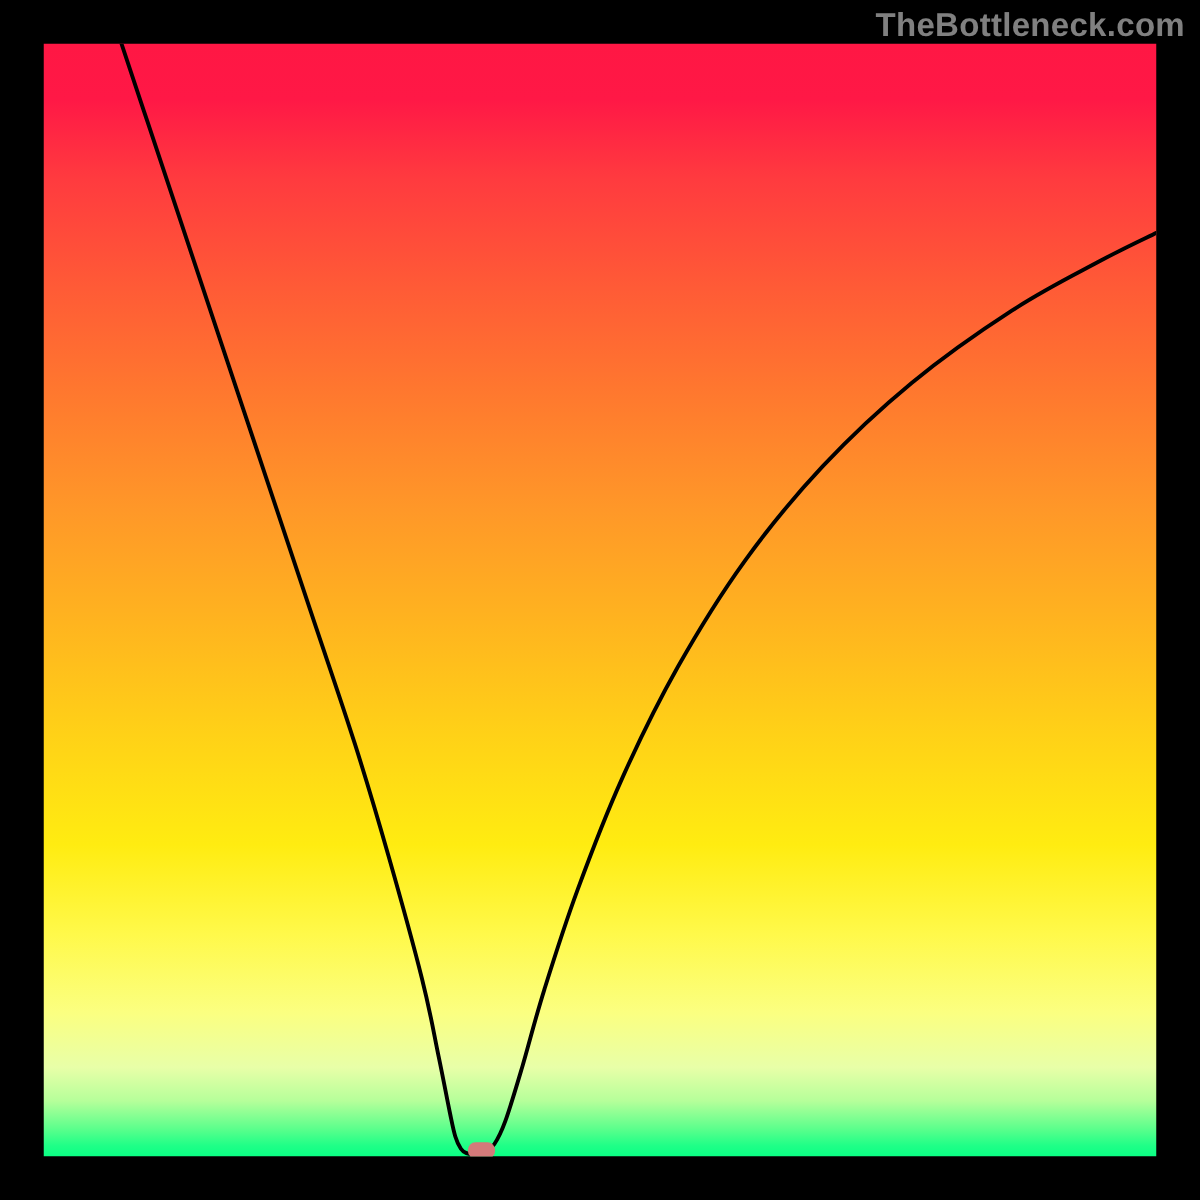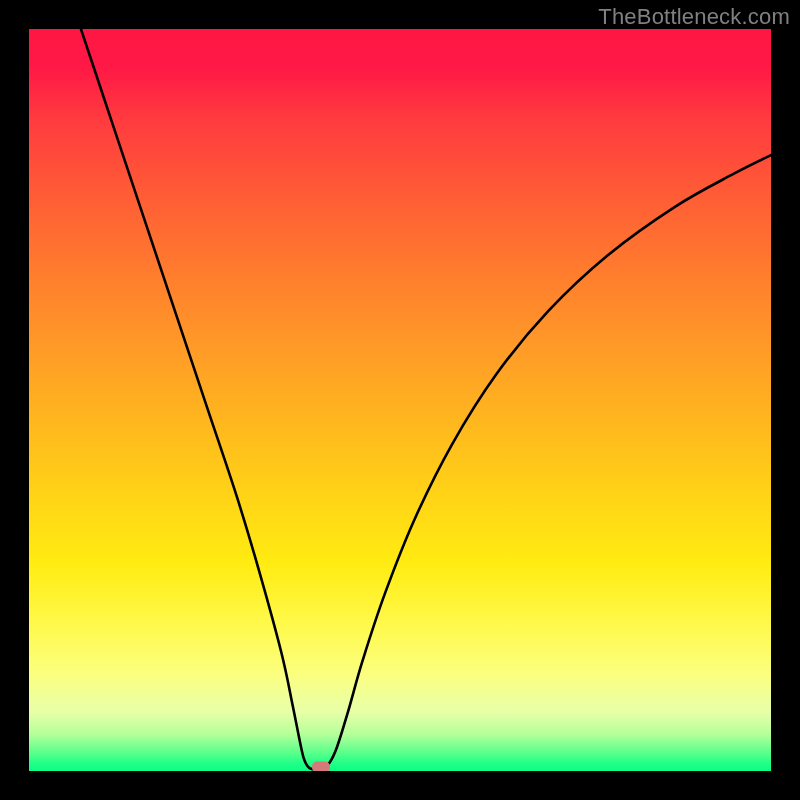--- a/index.html
+++ b/index.html
@@ -16,21 +16,21 @@
     width: 800px;
     height: 800px;
     background: #000;
   }
   .attribution {
     position: absolute;
     top: 4px;
     right: 10px;
     color: #808080;
     font-size: 22px;
-    font-weight: 400;
+    font-weight: 700;
     letter-spacing: 0.2px;
     z-index: 3;
     user-select: none;
     text-align: center;
   }
   .plot-area {
     position: absolute;
     left: 29px;
     top: 29px;
     width: 742px;

